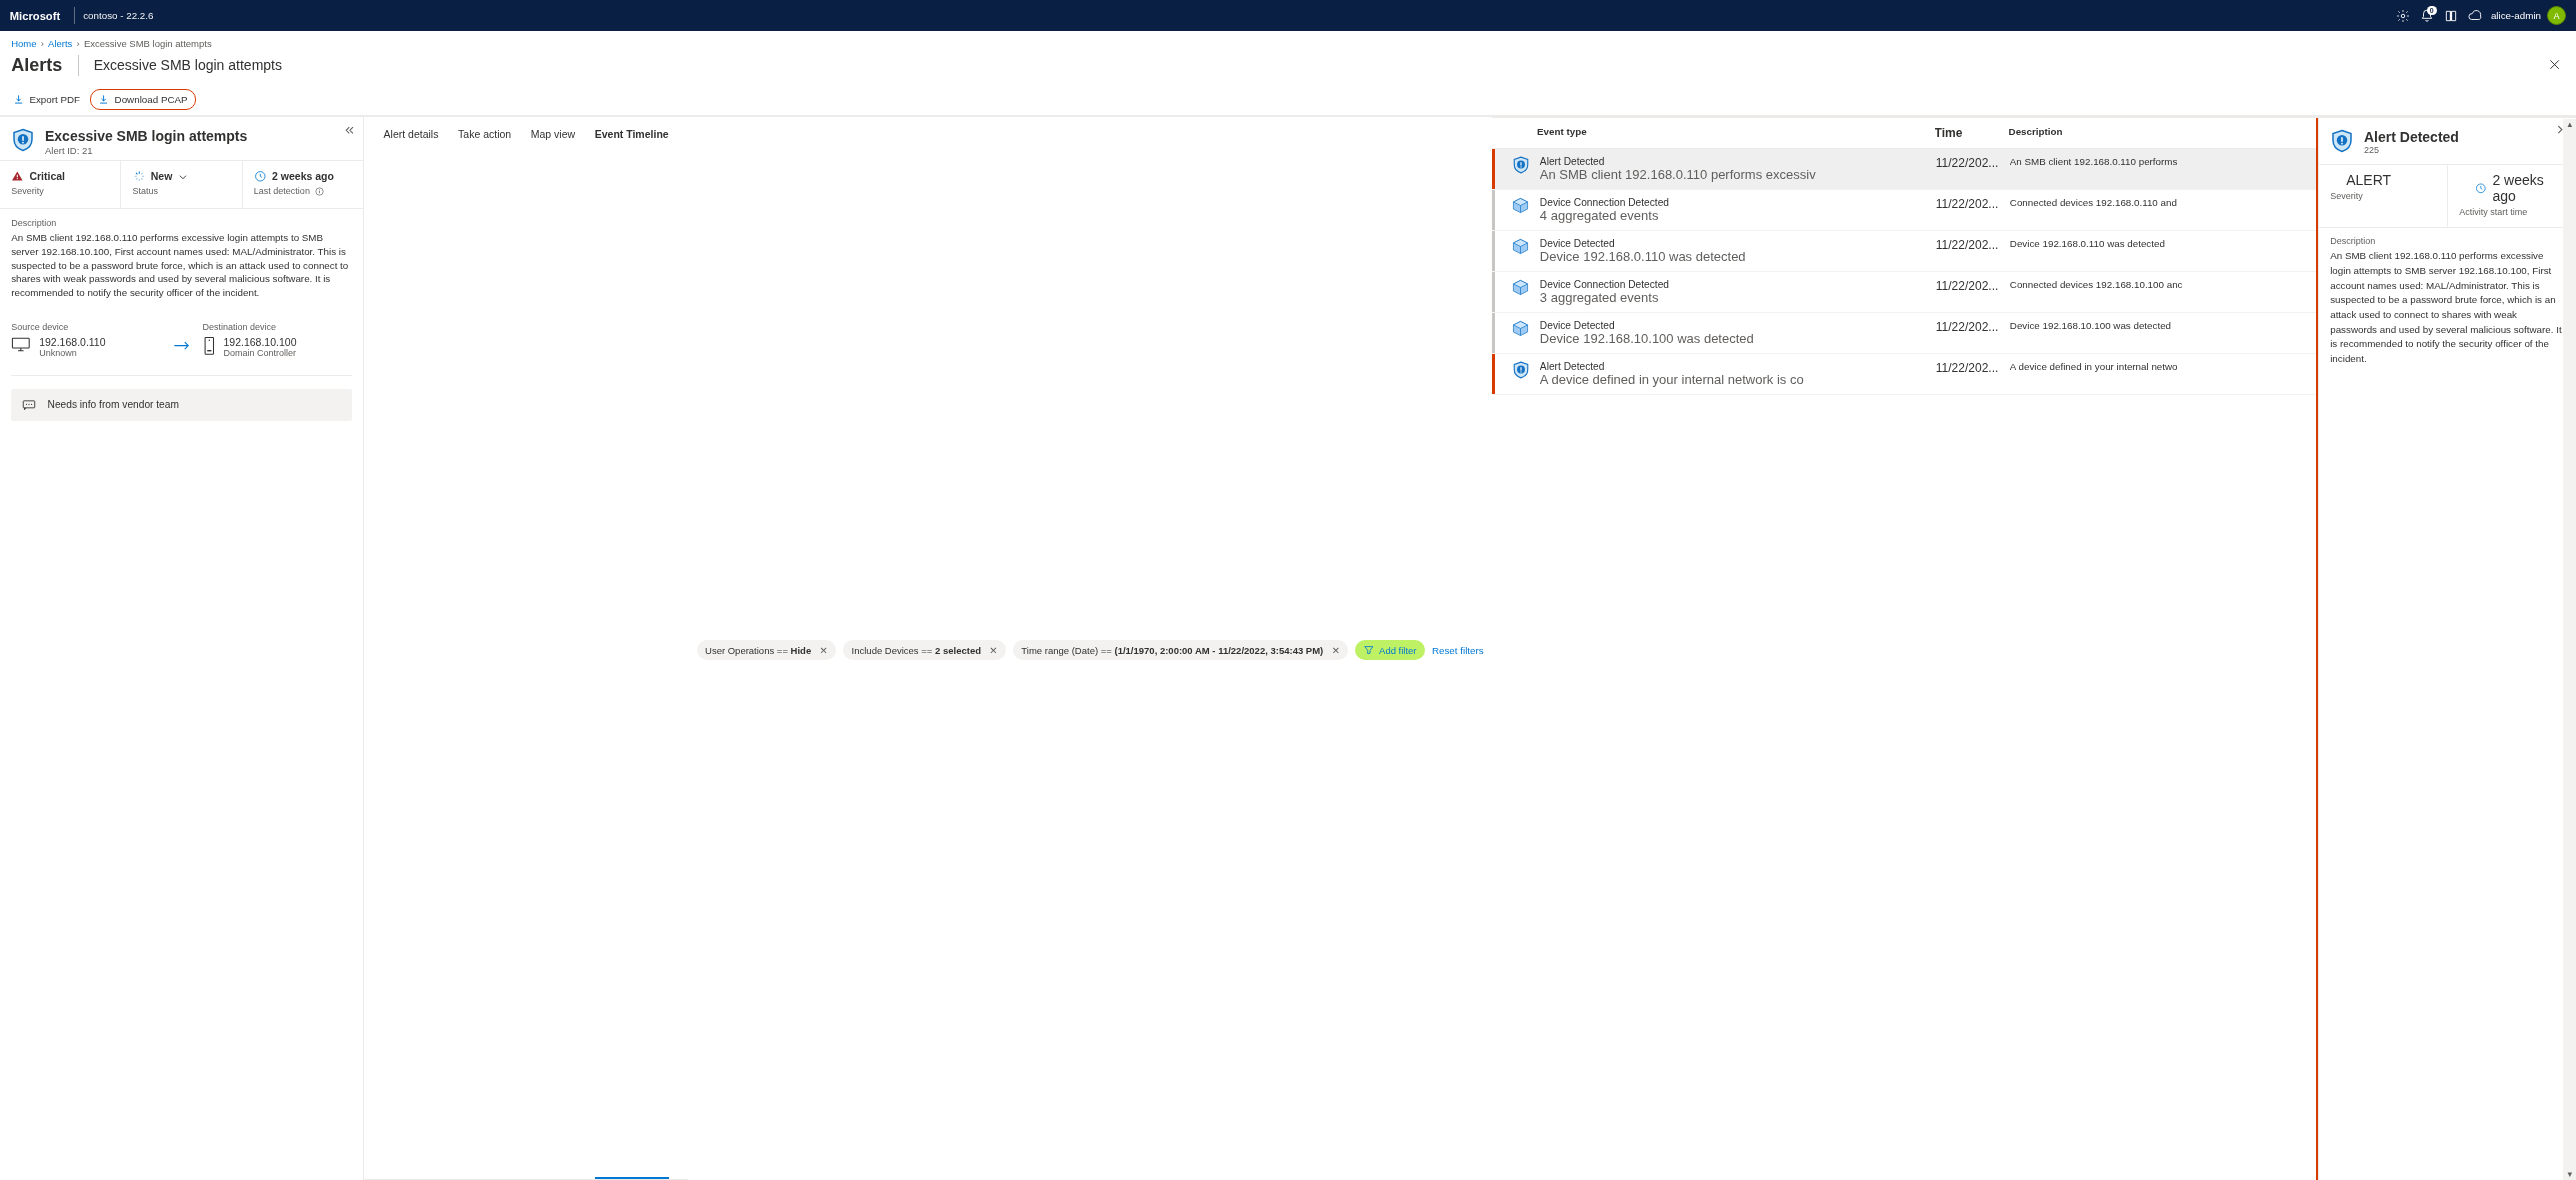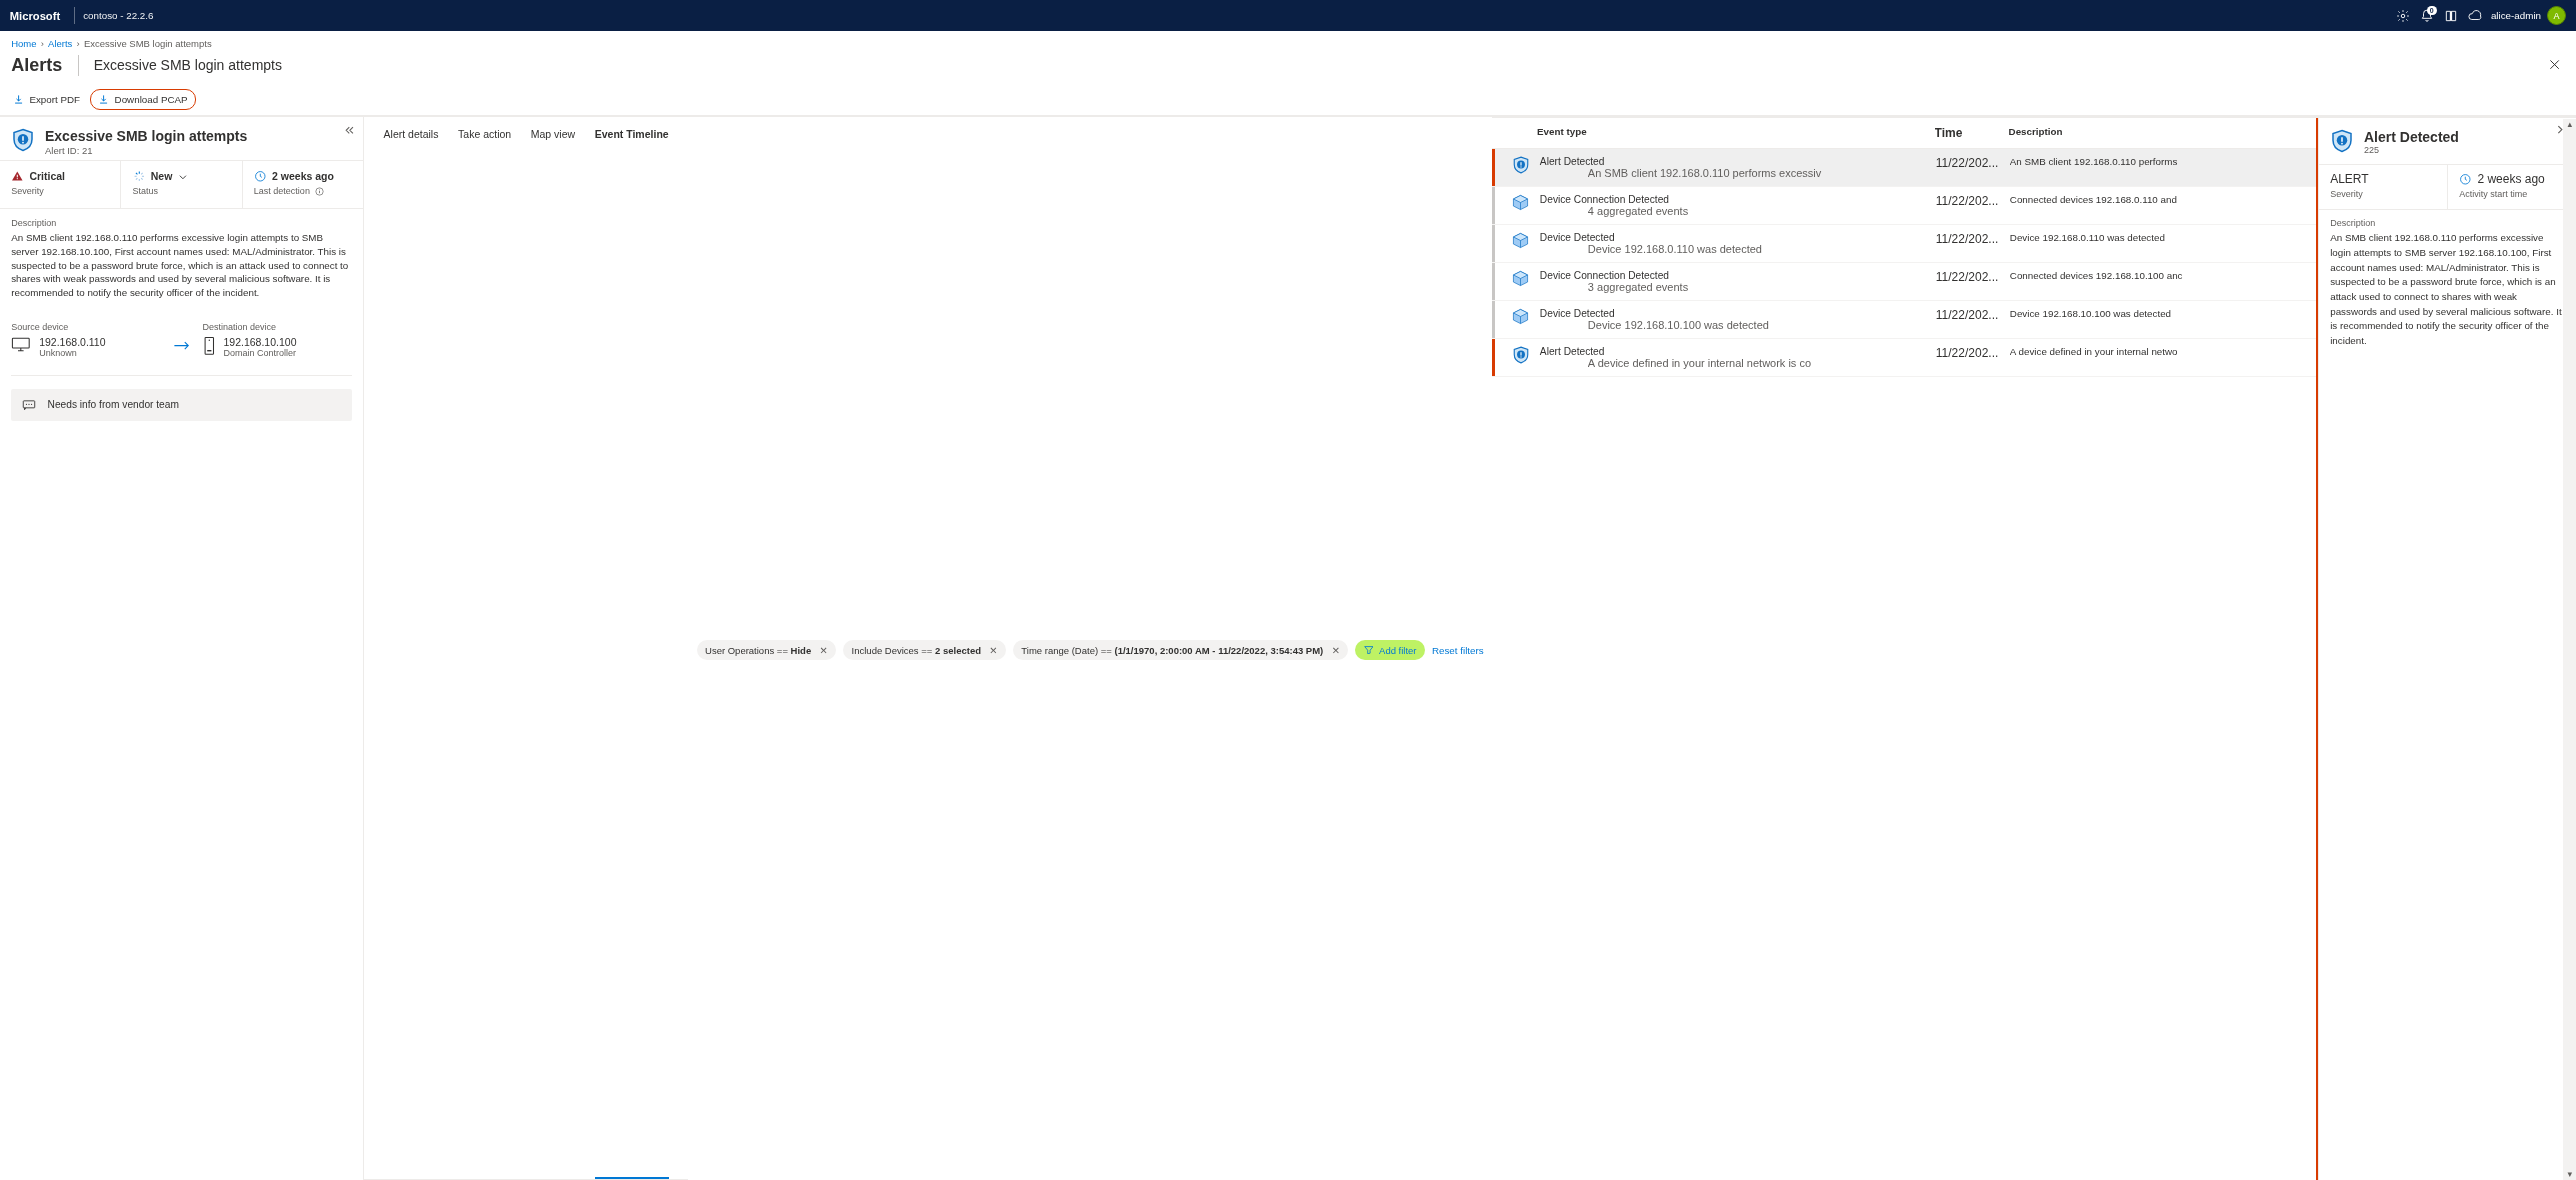--- a/index.html
+++ b/index.html
@@ -73,34 +73,34 @@
   .tl-c-type{flex:1.3; min-width:0; padding-right:7px;}
   .tl-c-time{width:67px;}
   .tl-c-desc{flex:1; min-width:0; padding-left:7px;}
   .tl-row{ display:flex; align-items:flex-start; padding:7px 7px; border-bottom:0.7px solid #f3f2f1; cursor:pointer;}
   .tl-row .bar { width:2.8px; align-self:stretch; margin:-7px 7px -7px -7px;}
   .tl-row.sel { background:#efefef;}
   .tl-row .bar.red{background:#d83b01;}
   .tl-row .bar.grey{background:#c8c6c4;}
   .tl-row .tl-c-icon{display:flex; justify-content:center;}
   .tl-title{font-size:10.2px;}
-  .tl-sub{color:#605e5c; font-size:11px; white-space:nowrap; overflow:hidden; text-overflow:ellipsis;margin-left:48px;}
+  .tl-sub{color:#605e5c; font-size:13px; white-space:nowrap; overflow:hidden; text-overflow:ellipsis;}
   .tl-c-time{color:#323130; font-size:12px; white-space:nowrap; overflow:hidden; text-overflow:ellipsis;}
   .tl-c-desc .txt{font-size:9.8px; white-space:nowrap; overflow:hidden; text-overflow:ellipsis;}
   .cube{color:#0078d4;}
   
   .side { width:258px; border-left:0.7px solid #edebe9; overflow:auto; position:relative;}
   .side .chev { position:absolute; top:4.2px; right:5.6px; cursor:pointer; color:#605e5c; font-size:14px;}
   .side-head { display:flex; gap:9.8px; padding:11.2px 11.2px 2.8px;}
   .side-head h3{ font-size:14px; font-weight:600;}
   .side-head .cnt{ color:#605e5c; font-size:9px;}
   .side-metrics { display:flex; border-top:0.7px solid #edebe9; border-bottom:0.7px solid #edebe9; margin-top:7px;}
   .side-metrics .sm{ flex:1; padding:7px 11.2px 9.8px; border-right:0.7px solid #edebe9;}
   .side-metrics .sm:last-child{border-right:none;}
-  .sm .sval{font-size:12px; display:flex; align-items:center; gap:5.6px;}
+  .sm .sval{font-size:14px; display:flex; align-items:center; gap:5.6px;margin-left:16px;}
   .sm .slab{color:#605e5c; font-size:9px; margin-top:2.8px;}
   .side-desc { padding:8.4px 11.2px; color:#605e5c; font-size:9px;}
   .side-desc .b{ margin-top:2.8px; color:#323130; font-size:9.8px; line-height:1.5;}
   
   .scrollbar-right{ position:fixed; right:0; top:119px; width:12.6px; bottom:0; background:#f3f2f1; display:flex; flex-direction:column; align-items:center;}
   .scrollbar-right .arrow{font-size:7.7px; color:#605e5c; padding:1.4px 0;}
   .scrollbar-side{ position:absolute; right:0; top:112px; width:11.2px; height:210px; background:#f3f2f1;}
 </style>
 </head>
 <body>

